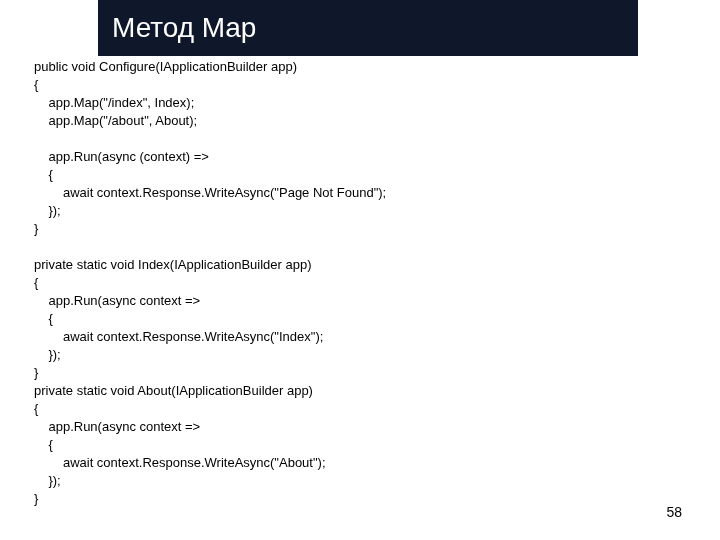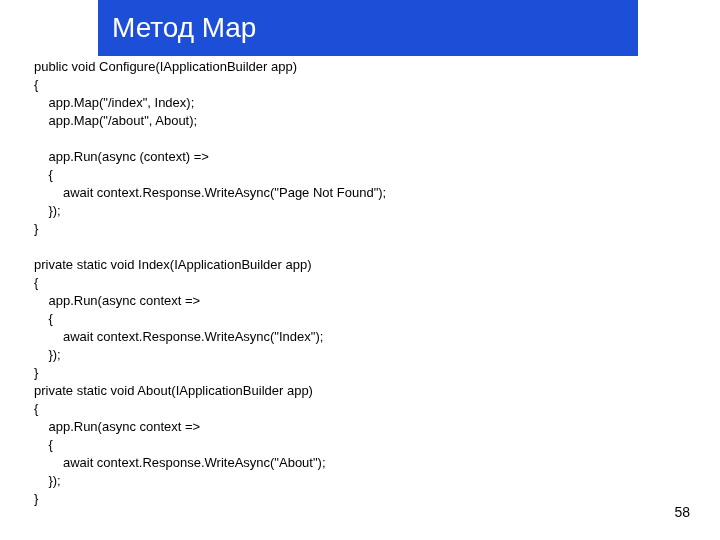--- a/index.html
+++ b/index.html
@@ -11,21 +11,21 @@
     font-family: Arial, sans-serif;
     position: relative;
     overflow: hidden;
   }
   .title-bar {
     position: absolute;
     top: 0;
     left: 98px;
     width: 540px;
     height: 56px;
-    background: #1d4ed8;
+    background: #0f172a;
     display: flex;
     align-items: center;
     padding-left: 14px;
     box-sizing: border-box;
   }
   .title-text {
     color: #ffffff;
     font-size: 28px;
     font-weight: 400;
   }
@@ -36,21 +36,21 @@
     width: 560px;
     font-family: Liberation Sans, sans-serif;
     font-size: 13px;
     line-height: 18px;
     color: #000000;
     white-space: pre-wrap;
   }
   .page-number {
     position: absolute;
     bottom: 20px;
-    right: 30px;
+    right: 38px;
     font-size: 14px;
     color: #000000;
   }
 </style>
 </head>
 <body>
 
 <div class="title-bar">
   <span class="title-text">Метод Map</span>
 </div>

